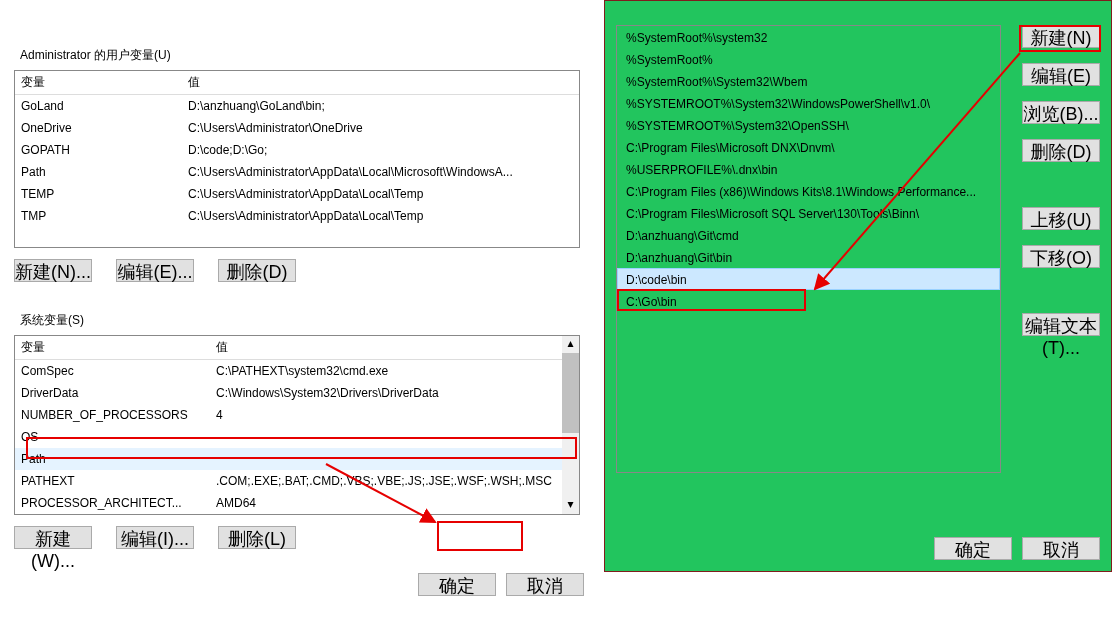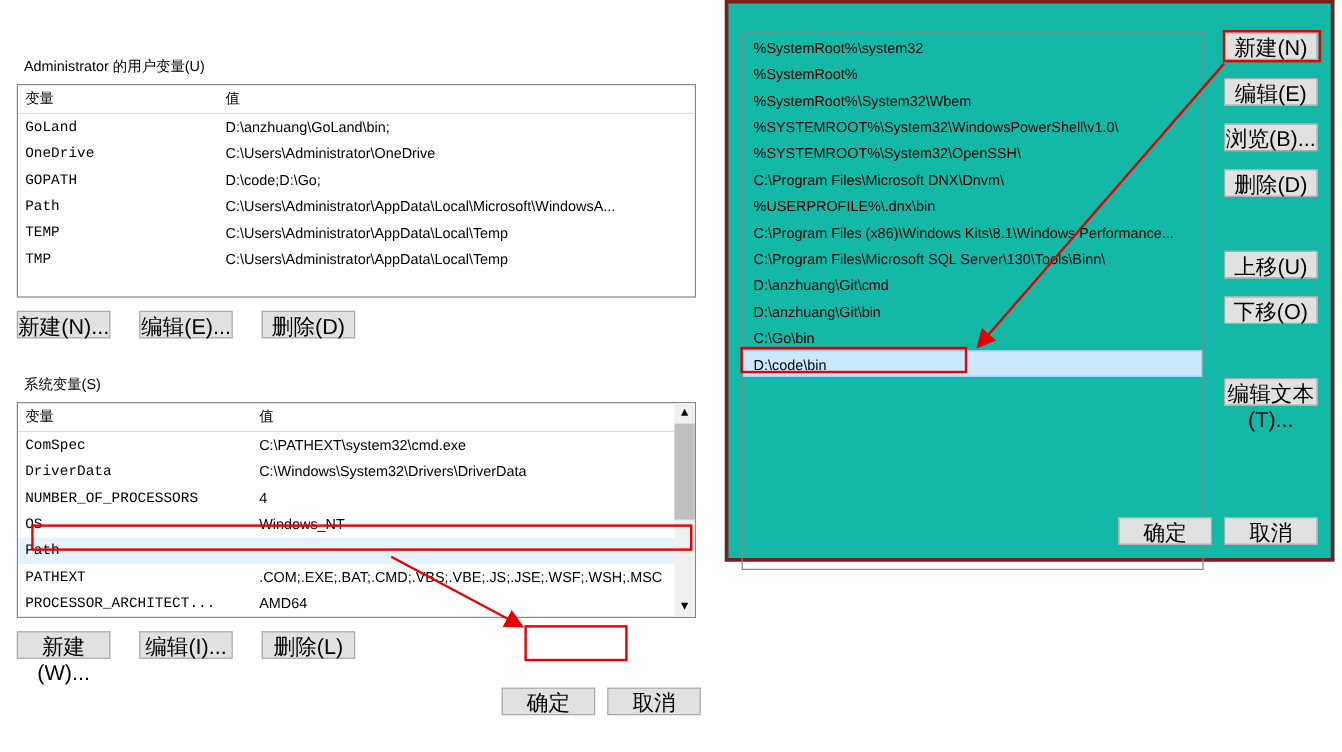--- a/index.html
+++ b/index.html
@@ -14,24 +14,24 @@
     }
     .left-panel {
       position: absolute;
       left: 14px; top: 17px;
       width: 576px;
     }
     .right-panel {
       position: absolute;
       left: 604px; top: 0;
       width: 508px;
-      height: 468px;
-      border: 3px solid #7f1d1d;
+      height: 572px;
+      border: 1px solid #7f1d1d;
       padding: 11px;
-      background: #14b8a6;
+      background: #22c55e;
     }
     .section-label {
       display: block;
       margin: 30px 0 6px 6px;
       color: #000;
     }
     .table-box {
       border: 1px solid #888;
       background: #fff;
       width: 566px;
@@ -49,21 +49,20 @@
       height: 22px;
       align-items: center;
     }
     .row.selected { background: #e5f3ff; }
     .td-name {
       width: 167px;
       padding-left: 6px;
       white-space: nowrap;
       overflow: hidden;
       text-overflow: ellipsis;
-      font-family: Liberation Mono, monospace;
     }
     .td-value {
       flex: 1;
       padding-left: 6px;
       white-space: nowrap;
       overflow: hidden;
       text-overflow: ellipsis;
       padding-right: 4px;
     }
     .scroll-box {
@@ -201,21 +200,20 @@
         <div class="row">
           <div class="td-name" style="width: 195px;">DriverData</div>
           <div class="td-value">C:\Windows\System32\Drivers\DriverData</div>
         </div>
         <div class="row">
           <div class="td-name" style="width: 195px;">NUMBER_OF_PROCESSORS</div>
           <div class="td-value">4</div>
         </div>
         <div class="row">
           <div class="td-name" style="width: 195px;">OS</div>
-          <div class="td-value">Windows_NT</div>
         </div>
         <div class="row selected">
           <div class="td-name" style="width: 195px;">Path</div>
         </div>
         <div class="row">
           <div class="td-name" style="width: 195px;">PATHEXT</div>
           <div class="td-value">.COM;.EXE;.BAT;.CMD;.VBS;.VBE;.JS;.JSE;.WSF;.WSH;.MSC</div>
         </div>
         <div class="row">
           <div class="td-name" style="width: 195px;">PROCESSOR_ARCHITECT...</div>
@@ -249,22 +247,22 @@
         <div class="listrow">%SystemRoot%</div>
         <div class="listrow">%SystemRoot%\System32\Wbem</div>
         <div class="listrow">%SYSTEMROOT%\System32\WindowsPowerShell\v1.0\</div>
         <div class="listrow">%SYSTEMROOT%\System32\OpenSSH\</div>
         <div class="listrow">C:\Program Files\Microsoft DNX\Dnvm\</div>
         <div class="listrow">%USERPROFILE%\.dnx\bin</div>
         <div class="listrow">C:\Program Files (x86)\Windows Kits\8.1\Windows Performance...</div>
         <div class="listrow">C:\Program Files\Microsoft SQL Server\130\Tools\Binn\</div>
         <div class="listrow">D:\anzhuang\Git\cmd</div>
         <div class="listrow">D:\anzhuang\Git\bin</div>
+        <div class="listrow selected">D:\code\bin</div>
         <div class="listrow">C:\Go\bin</div>
-        <div class="listrow selected">D:\code\bin</div>
       </div>
   </div>
 
   <div class="right-buttons">
     <button class="btn">新建(N)</button>
     <button class="btn">编辑(E)</button>
     <button class="btn">浏览(B)...</button>
     <button class="btn">删除(D)</button>
     <div class="gap-big"></div>
     <button class="btn">上移(U)</button>

